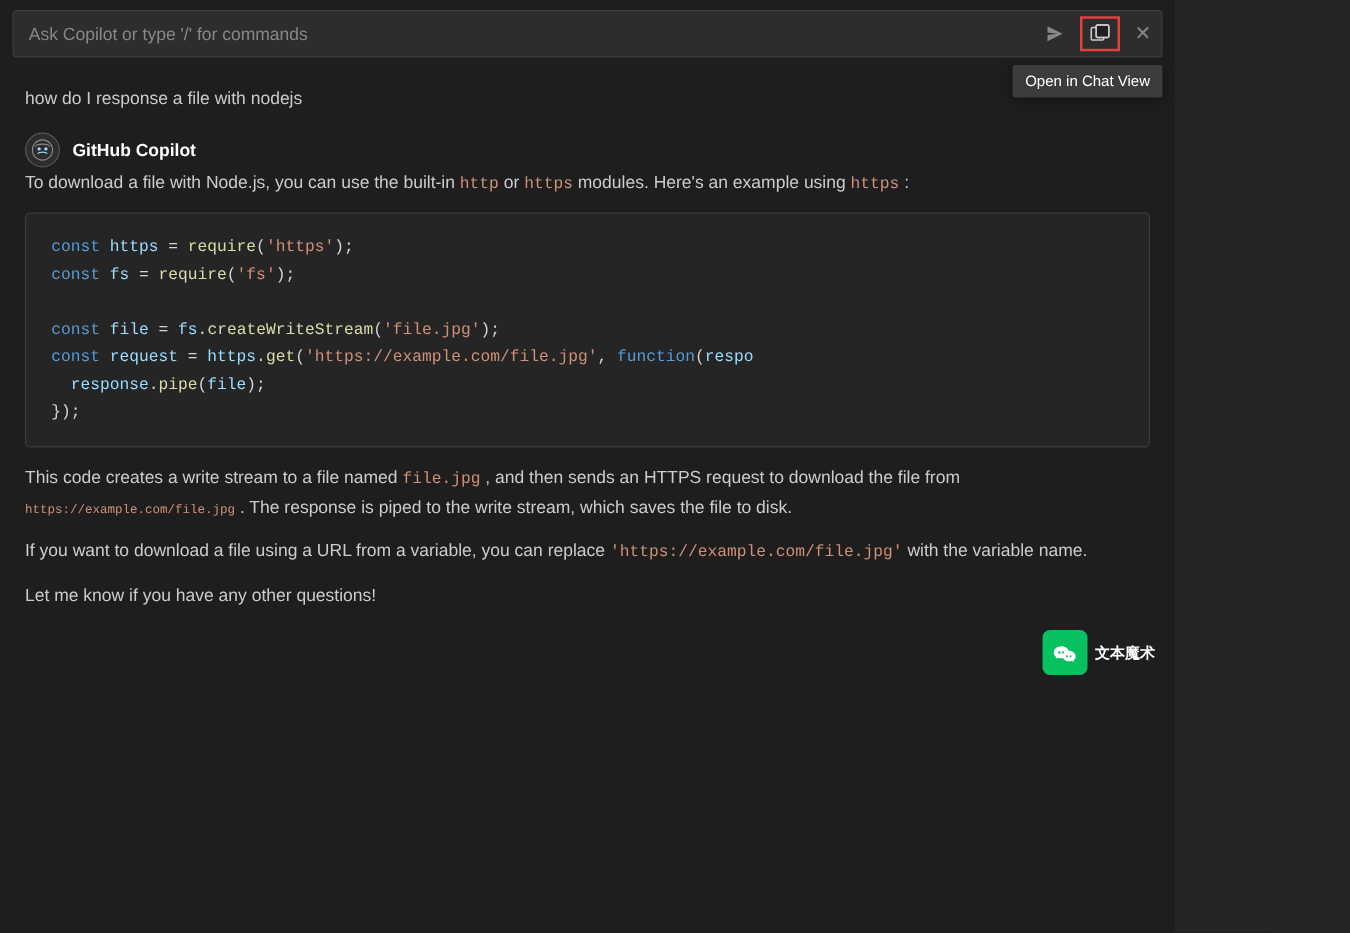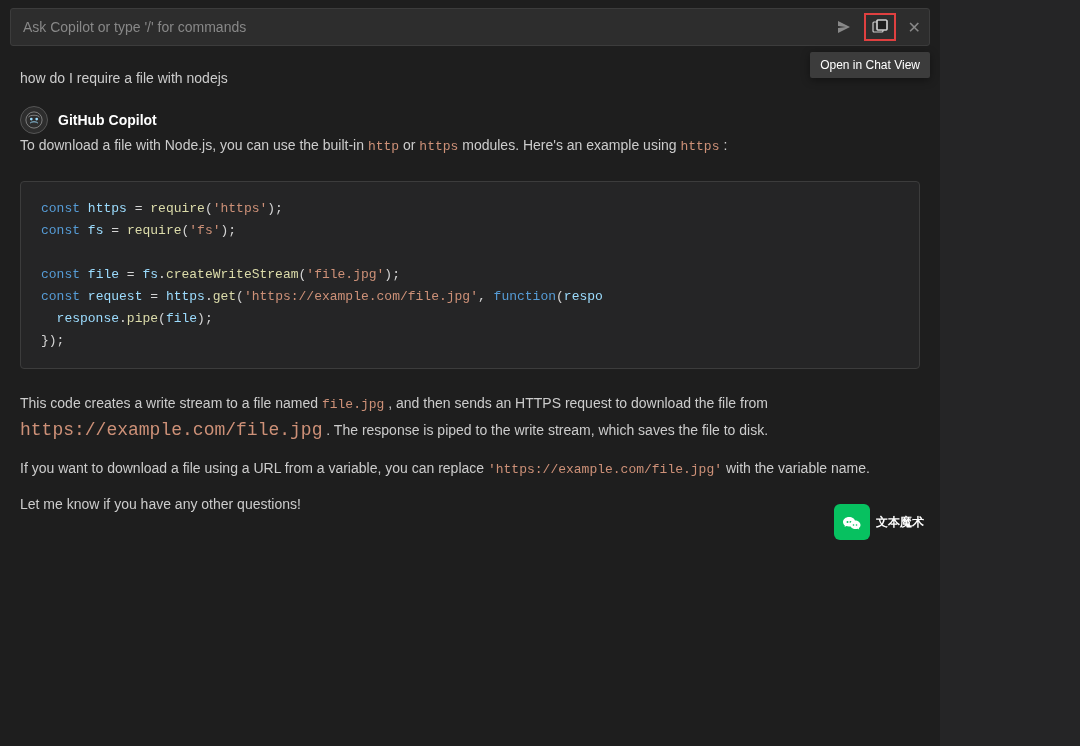--- a/index.html
+++ b/index.html
@@ -155,30 +155,30 @@
 
     .inline-code {
       font-family: 'Consolas', 'Courier New', monospace;
       color: #ce9178;
       font-size: 13px;
     }
 
     .inline-link {
       font-family: 'Consolas', 'Courier New', monospace;
       color: #ce9178;
-      font-size: 18px;
+      font-size: 10px;
     }
 
     
     .code-block {
       background-color: #252526;
       border: 1px solid #3c3c3c;
       border-radius: 4px;
       padding: 16px 20px;
-      margin: 23px 0;
+      margin: 12px 0;
       font-family: 'Consolas', 'Courier New', monospace;
       font-size: 13px;
       line-height: 1.7;
       overflow-x: auto;
     }
 
     .code-line {
       display: block;
       white-space: pre;
     }
@@ -259,21 +259,21 @@
     </button>
   </div>
 
   <div class="tooltip-popup">
     <span>Open in Chat View</span>
   </div>
 
   <div class="content-area">
 
     <div class="user-question">
-      <span>how do I require a file with nodejs</span>
+      <span>how do I response a file with nodejs</span>
     </div>
 
     <div class="copilot-header">
       <div class="copilot-avatar">
         <svg width="20" height="20" viewBox="0 0 20 20" fill="none">
           <circle cx="10" cy="10" r="9" stroke="#888" stroke-width="1"></circle>
           <circle cx="7" cy="9" r="1.5" fill="#9cdcfe"></circle>
           <circle cx="13" cy="9" r="1.5" fill="#9cdcfe"></circle>
           <path d="M6 13c1-1.5 7-1.5 8 0" stroke="#9cdcfe" stroke-width="1" fill="none" stroke-linecap="round"></path>
           <path d="M4 7c0-3 12-3 12 0" stroke="#888" stroke-width="1" fill="none"></path>

